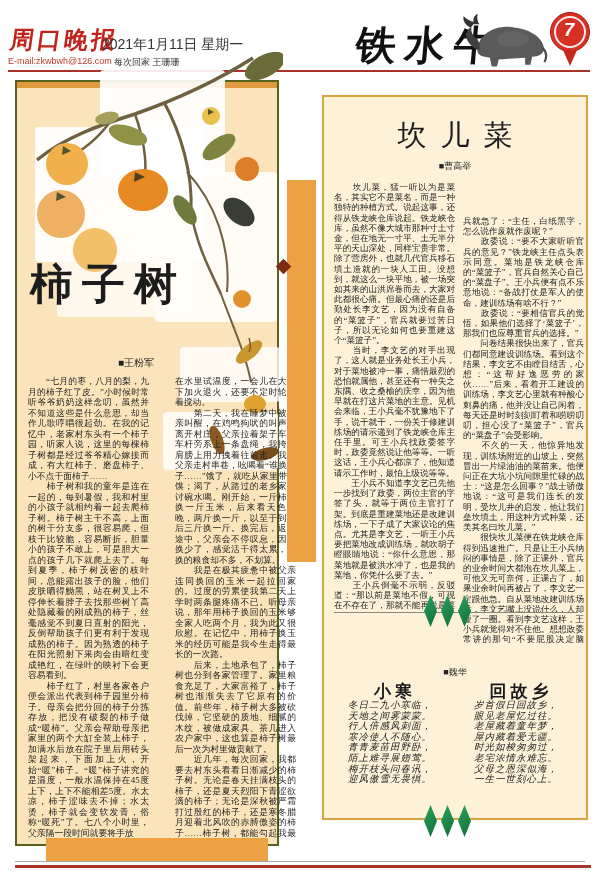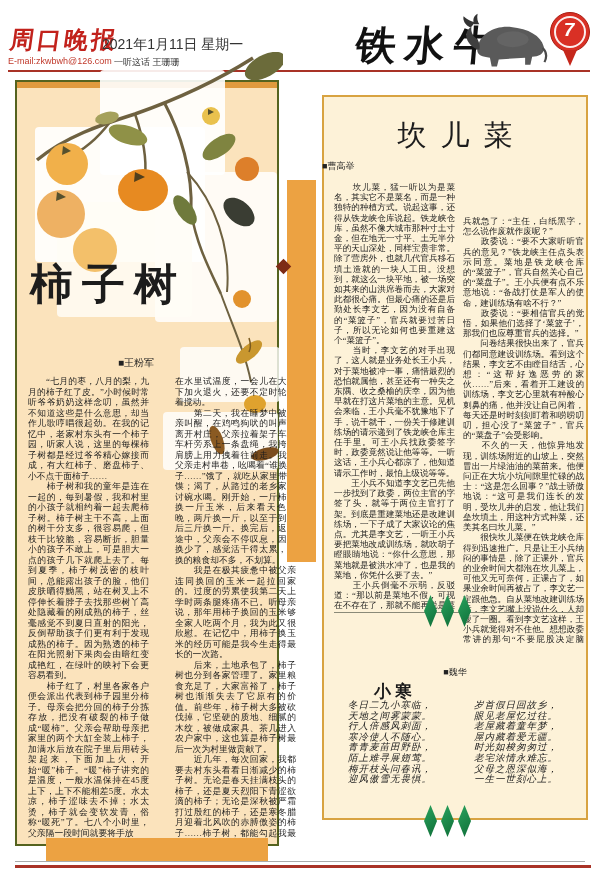--- a/index.html
+++ b/index.html
@@ -43,21 +43,21 @@
   .orange-vbar{left:287px;top:180px;width:29px;height:382px;background:#eca242;}
   .red-diamond{left:278px;top:261px;width:11px;height:11px;background:#7d2b16;transform:rotate(45deg);}
   .orange-hbar{left:46px;top:838px;width:222px;height:24px;background:#eca242;}
 
   
   .right-box{left:322px;top:95px;width:266px;height:725px;background:#fdf2d8;
         border:2px solid #d8a341;box-sizing:border-box;}
   .r-title{left:322px;top:116px;width:266px;text-align:center;font-size:29px;font-weight:500;
         letter-spacing:14px;color:#1c1c1c;text-indent:14px;
         font-family:"DejaVu Sans","Liberation Sans",sans-serif;}
-  .r-author{left:322px;top:160px;width:266px;text-align:left;font-size:9px;color:#222;font-family:Liberation Serif, serif;}
+  .r-author{left:322px;top:160px;width:266px;text-align:center;font-size:9px;color:#222;font-family:Liberation Serif, serif;}
   .r-col1{left:334px;top:182px;width:121px;height:428px;font-size:8.6px;line-height:10.2px;}
   .r-col2{left:463px;top:182px;width:121px;height:428px;font-size:8.6px;line-height:10.2px;margin-top:34px;}
 
   .poems-divider{left:334px;top:612px;width:244px;height:1px;background:#8a8a78;}
   .diamonds{display:flex;gap:4px;}
   .diamonds-top{left:424px;top:595px;}
   .diamonds-bottom{left:424px;top:805px;}
   .diamond{width:13px;height:32px;background:linear-gradient(135deg,#2aa35e,#0f6e38);
         clip-path:polygon(50% 0,100% 50%,50% 100%,0 50%);}
   .p-title{left:322px;top:628px;width:266px;text-align:center;font-size:27px;font-weight:600;
@@ -78,21 +78,21 @@
   .footer-red{left:15px;top:865px;width:576px;height:3px;background:#a93226;}
 </style>
 </head>
 <body>
 
 <div class="page">
 
   <div class="abs logo">周口晚报</div>
   <div class="abs date">2021年1月11日 星期一</div>
   <div class="abs email">E-mail:zkwbwh@126.com</div>
-  <div class="abs editor">一听这话 王珊珊</div>
+  <div class="abs editor">每次回家 王珊珊</div>
   <div class="abs section-title">铁水牛</div>
 
   <div class="abs bull">
     <svg width="88" height="58" viewBox="0 0 100 64">
       <path d="M20 40 C22 24 40 14 58 16 C78 18 92 26 95 38 C97 46 90 50 82 50 L80 59 L74 59 L74 51 L44 53 L42 61 L36 61 L34 51 C24 50 18 47 20 40 Z" fill="#5a5a5a"></path>
       <path d="M22 42 C14 40 8 34 7 26 C7 22 9 18 13 16 C12 22 15 27 20 30 C22 34 23 38 22 42 Z" fill="#3f3f3f"></path>
       <path d="M12 17 C6 14 3 9 4 4 C8 8 13 10 17 11 Z" fill="#333"></path>
       <path d="M16 13 C14 7 16 3 20 1 C19 6 20 10 22 13 Z" fill="#333"></path>
       <path d="M94 40 C98 44 99 50 96 56" stroke="#4a4a4a" stroke-width="2.5" fill="none"></path>
       <ellipse cx="60" cy="30" rx="18" ry="9" fill="#6e6e6e" opacity="0.5"></ellipse>
@@ -199,20 +199,21 @@
   <div class="abs poem-title poem-title-left">小寒</div>
   <div class="abs poem-lines poem-lines-left">冬日二九小寒临，
 天地之间雾蒙蒙。
 行人倍感风刺面，
 寒冷使人不随心。
 青青麦苗田野卧，
 陌上难寻展翅莺。
 梅开枝头问春讯，
 迎风傲雪无畏惧。</div>
 
+  <div class="abs poem-title poem-title-right">回故乡</div>
   <div class="abs poem-lines poem-lines-right">岁首假日回故乡，
 眼见老屋忆过往。
 老屋藏着童年梦，
 屋内藏着爱无疆。
 时光如梭匆匆过，
 老宅浓情永难忘。
 父母之恩深似海，
 一生一世刻心上。</div>
 
   <div class="abs diamonds diamonds-bottom">

